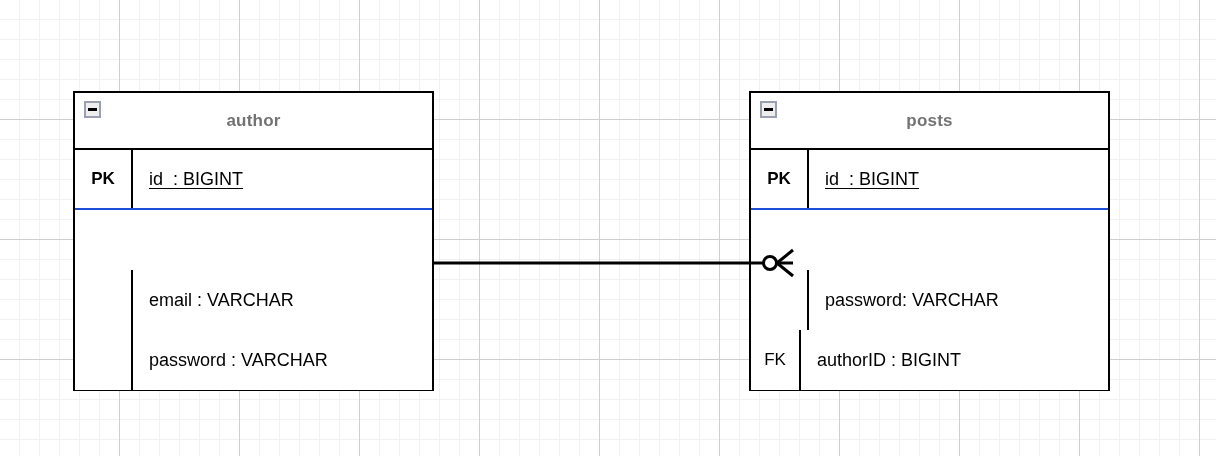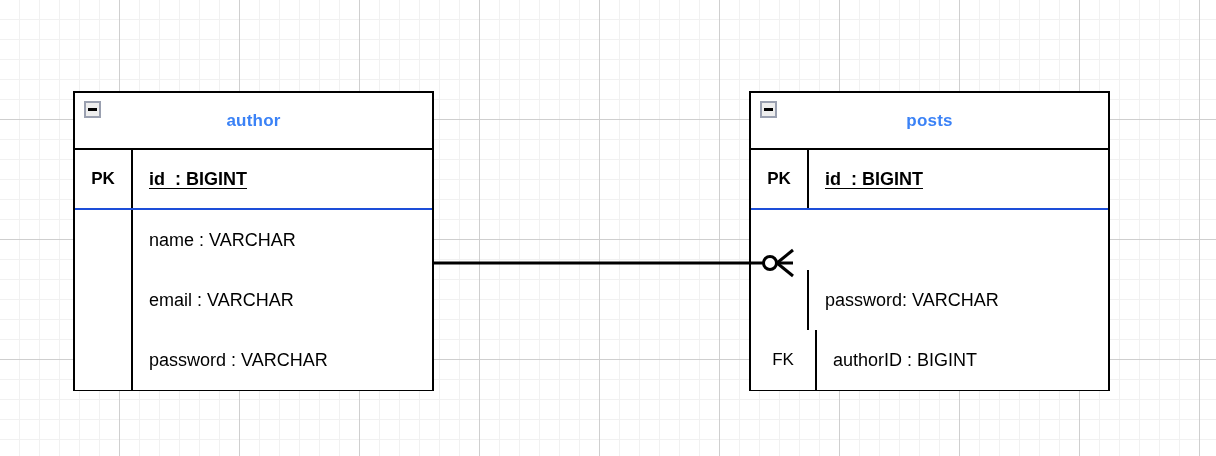--- a/index.html
+++ b/index.html
@@ -40,21 +40,21 @@
     height: 57px;
     border-bottom: 2px solid #000000;
     display: flex;
     align-items: center;
     justify-content: center;
     background: #ffffff;
   }
   .entity-title {
     font-size: 17px;
     font-weight: bold;
-    color: #3b82f6;
+    color: #737373;
     letter-spacing: 0.2px;
   }
   .collapse-icon {
     position: absolute;
     left: 9px;
     top: 8px;
     width: 17px;
     height: 17px;
     box-sizing: border-box;
     border: 2px solid #9aa0b0;
@@ -101,21 +101,21 @@
     flex: 1 1 auto;
     display: flex;
     align-items: center;
     padding-left: 16px;
     font-size: 18px;
     color: #000000;
     border-left: 2px solid #000000;
     white-space: pre;
   }
   .row .attr-cell.key-attr {
-    font-weight: bold;
+    font-weight: normal;
     text-decoration: underline;
     text-underline-offset: 3px;
   }
 
   
   .connector {
     position: absolute;
     left: 0;
     top: 0;
     width: 1216px;
@@ -138,21 +138,20 @@
       <span class="entity-title">author</span>
     </div>
 
     <div class="rows">
       <div class="row pk-row">
         <span class="key-cell bold" style="width:56px;">PK</span>
         <span class="attr-cell key-attr">id  : BIGINT</span>
       </div>
       <div class="row">
         <span class="key-cell" style="width:56px;"></span>
-        <span class="attr-cell">name : VARCHAR</span>
       </div>
       <div class="row">
         <span class="key-cell" style="width:56px;"></span>
         <span class="attr-cell">email : VARCHAR</span>
       </div>
       <div class="row">
         <span class="key-cell" style="width:56px;"></span>
         <span class="attr-cell">password : VARCHAR</span>
       </div>
     </div>
@@ -173,21 +172,21 @@
         <span class="attr-cell key-attr">id  : BIGINT</span>
       </div>
       <div class="row">
         <span class="key-cell" style="width:56px;"></span>
       </div>
       <div class="row">
         <span class="key-cell" style="width:56px;"></span>
         <span class="attr-cell">password: VARCHAR</span>
       </div>
       <div class="row">
-        <span class="key-cell" style="width:64px;">FK</span>
+        <span class="key-cell" style="width:48px;">FK</span>
         <span class="attr-cell">authorID : BIGINT</span>
       </div>
     </div>
   </div>
 
   <svg class="connector" viewBox="0 0 1216 456" width="1216" height="456">
 
     <line x1="434" y1="263" x2="764" y2="263" stroke="#000000" stroke-width="3"></line>
 
     <circle cx="770" cy="263" r="6.5" fill="#ffffff" stroke="#000000" stroke-width="3"></circle>

